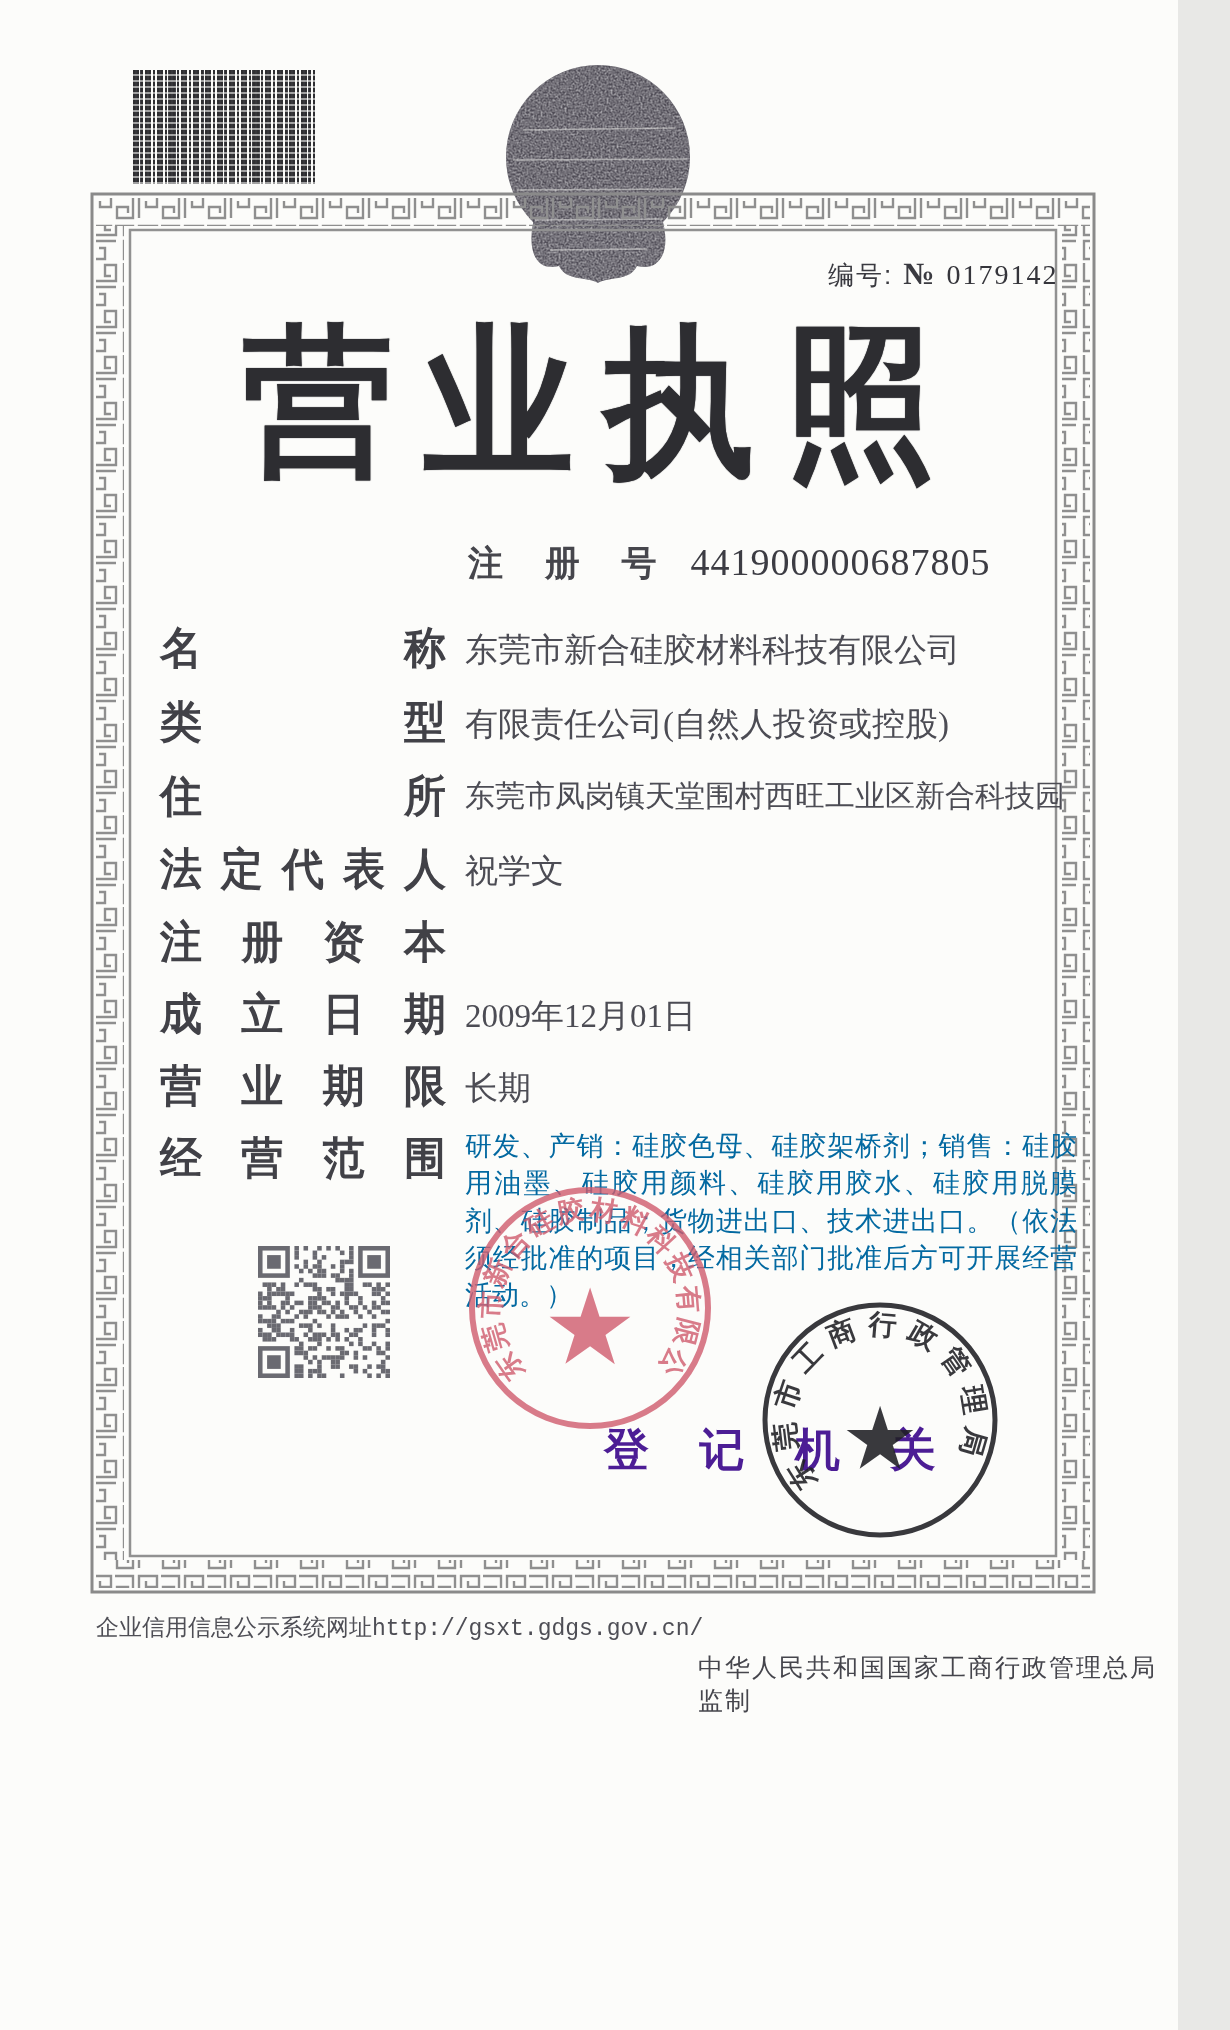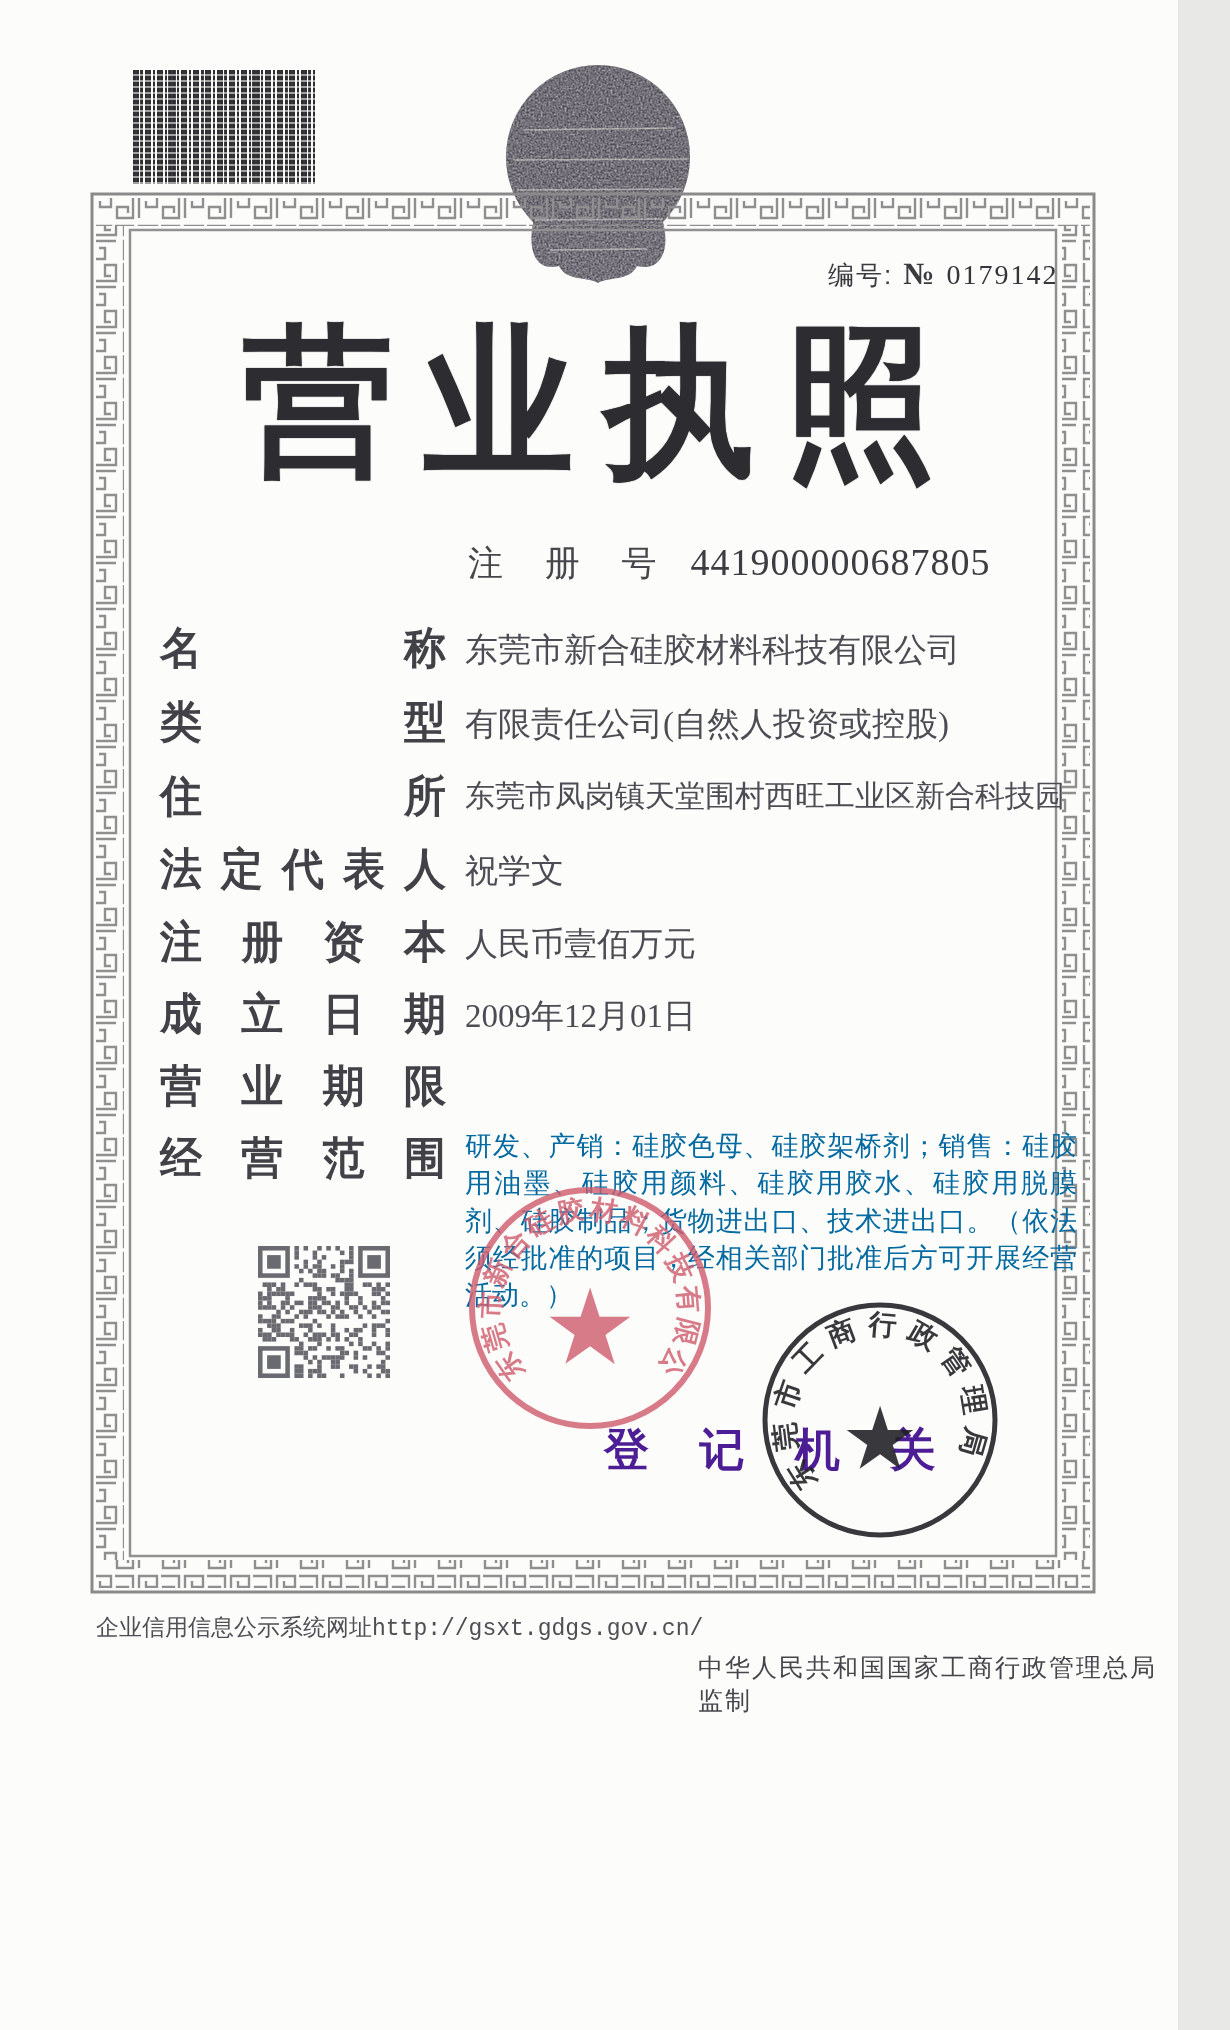--- a/index.html
+++ b/index.html
@@ -18,21 +18,21 @@
   #serial{left:828px;top:256px;width:250px;color:#3a3a40;white-space:nowrap;}
   #serial .lbl{font-size:26px;letter-spacing:2px;}
   #serial .no{font-family:"Liberation Serif",serif;font-weight:bold;font-size:31px;margin-left:10px;}
   #serial .digits{font-family:"Liberation Serif",serif;font-size:28px;margin-left:12px;letter-spacing:2px;color:#35353b;}
   
   #title{left:243px;top:316px;width:692px;font-size:150px;font-weight:900;color:#2d2d31;
          text-align:justify;text-align-last:justify;line-height:1.15;transform:scaleY(1.08);
          text-shadow:0 0 1px #2d2d31;}
   
   #regno{left:468px;top:540px;white-space:nowrap;color:#46464c;}
-  #regno .lbl{font-size:35px;letter-spacing:16px;font-weight:400;}
+  #regno .lbl{font-size:35px;letter-spacing:16px;font-weight:700;}
   #regno .num{font-family:"Liberation Serif",serif;font-size:38px;color:#3c3c43;margin-left:18px;letter-spacing:1px;margin-top:30px;}
   
   .flabel{left:160px;width:286px;font-size:42px;font-weight:700;color:#414147;
           text-align:justify;text-align-last:justify;transform:scaleY(1.05);}
   .fvalue{left:465px;width:612px;font-size:33px;color:#4c4c54;font-family:"Liberation Serif",serif;}
   #scopeval{font-size:27px;line-height:1.38;text-align:justify;color:#0369a1;}
   
   #qr{left:258px;top:1246px;width:132px;height:132px;opacity:.82;}
   
   #redseal{left:462px;top:1180px;opacity:.8;}
@@ -122,26 +122,26 @@
   <div class="abs flabel" style="top:694px">类型</div>
   <div class="abs fvalue" style="top:702px">有限责任公司(自然人投资或控股)</div>
 
   <div class="abs flabel" style="top:768px">住所</div>
   <div class="abs fvalue" style="top:776px;font-size:30px">东莞市凤岗镇天堂围村西旺工业区新合科技园</div>
 
   <div class="abs flabel" style="top:841px">法定代表人</div>
   <div class="abs fvalue" style="top:849px">祝学文</div>
 
   <div class="abs flabel" style="top:914px">注册资本</div>
-  <div class="abs fvalue" style="top:922px">人民币壹佰万元</div>
 
   <div class="abs flabel" style="top:986px">成立日期</div>
   <div class="abs fvalue" style="top:994px">2009年12月01日</div>
 
   <div class="abs flabel" style="top:1058px">营业期限</div>
+  <div class="abs fvalue" style="top:1066px">长期</div>
 
   <div class="abs flabel" style="top:1130px">经营范围</div>
   <div class="abs fvalue" id="scopeval" style="top:1128px">研发、产销：硅胶色母、硅胶架桥剂；销售：硅胶用油墨、硅胶用颜料、硅胶用胶水、硅胶用脱膜剂、硅胶制品；货物进出口、技术进出口。（依法须经批准的项目，经相关部门批准后方可开展经营活动。）</div>
 
   <svg class="abs" id="qr" viewBox="0 0 29 29">
       <rect x="8" y="0" width="1" height="1" fill="#4b4b54"></rect>
       <rect x="10" y="0" width="1" height="1" fill="#4b4b54"></rect>
       <rect x="13" y="0" width="1" height="1" fill="#4b4b54"></rect>
       <rect x="15" y="0" width="1" height="1" fill="#4b4b54"></rect>
       <rect x="17" y="0" width="1" height="1" fill="#4b4b54"></rect>

